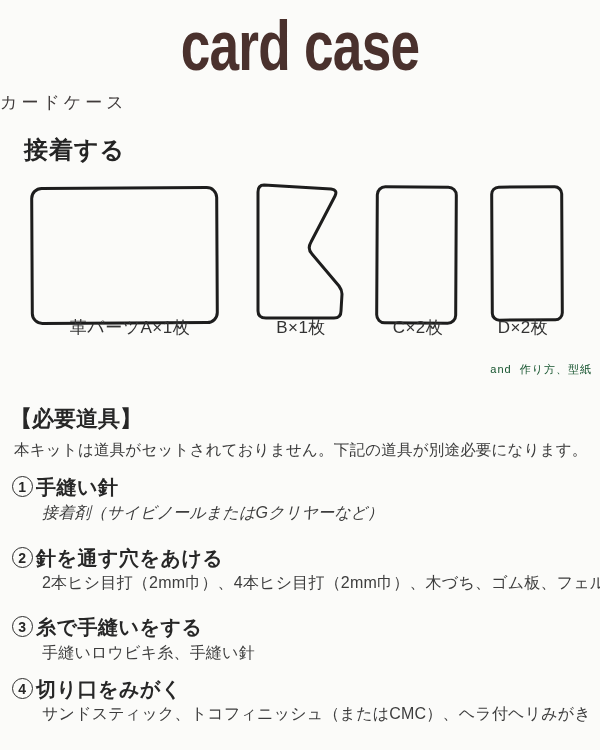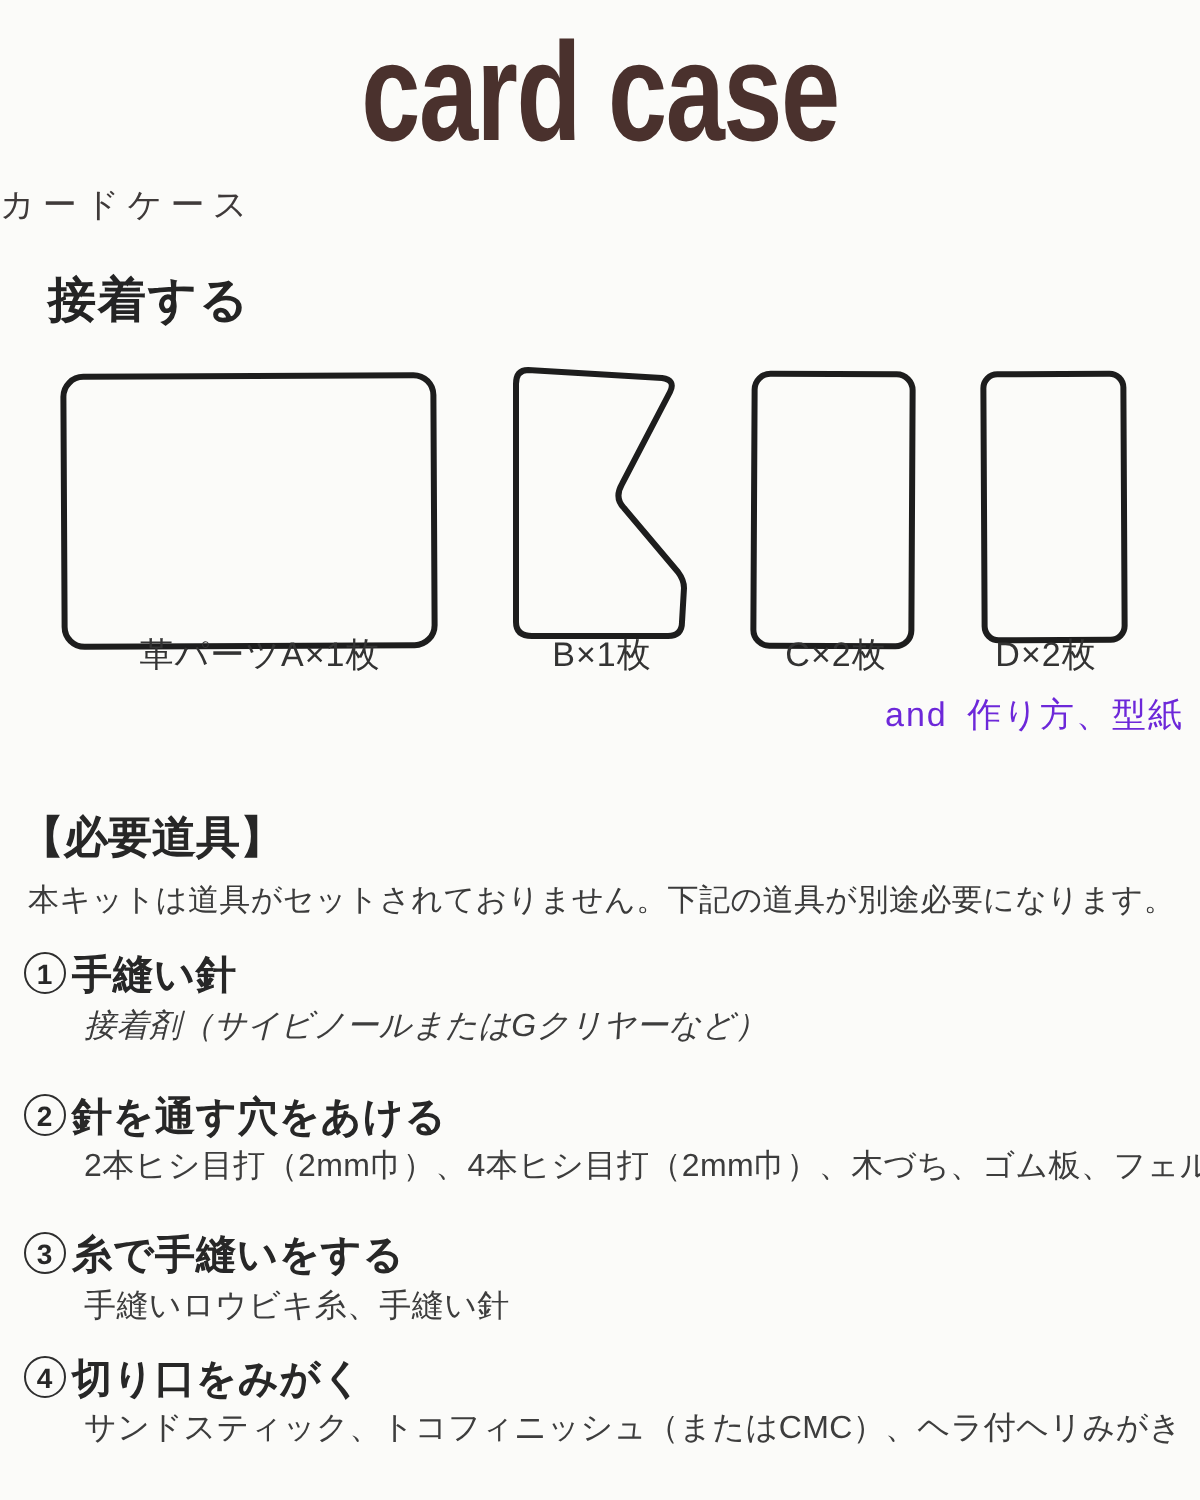--- a/index.html
+++ b/index.html
@@ -44,22 +44,22 @@
     position:absolute;top:316px;
     transform:translateX(-50%);
     font-size:17px;color:#333;
     white-space:nowrap;letter-spacing:0.5px;
   }
   .label-a{left:130px;}
   .label-b{left:301px;}
   .label-c{left:418px;text-align:center;}
   .label-d{left:523px;}
   .extra-note{
-    position:absolute;top:346px;right:8px;
-    font-size:17px;color:#6d28d9;letter-spacing:1px;
+    position:absolute;top:362px;right:8px;
+    font-size:11px;color:#14532d;letter-spacing:1px;
     word-spacing:4px;
   }
 
   
   .tools-heading{
     position:absolute;left:10px;top:404px;
     font-size:22px;font-weight:bold;color:#272727;
   }
   .tools-note{
     position:absolute;left:14px;top:440px;

